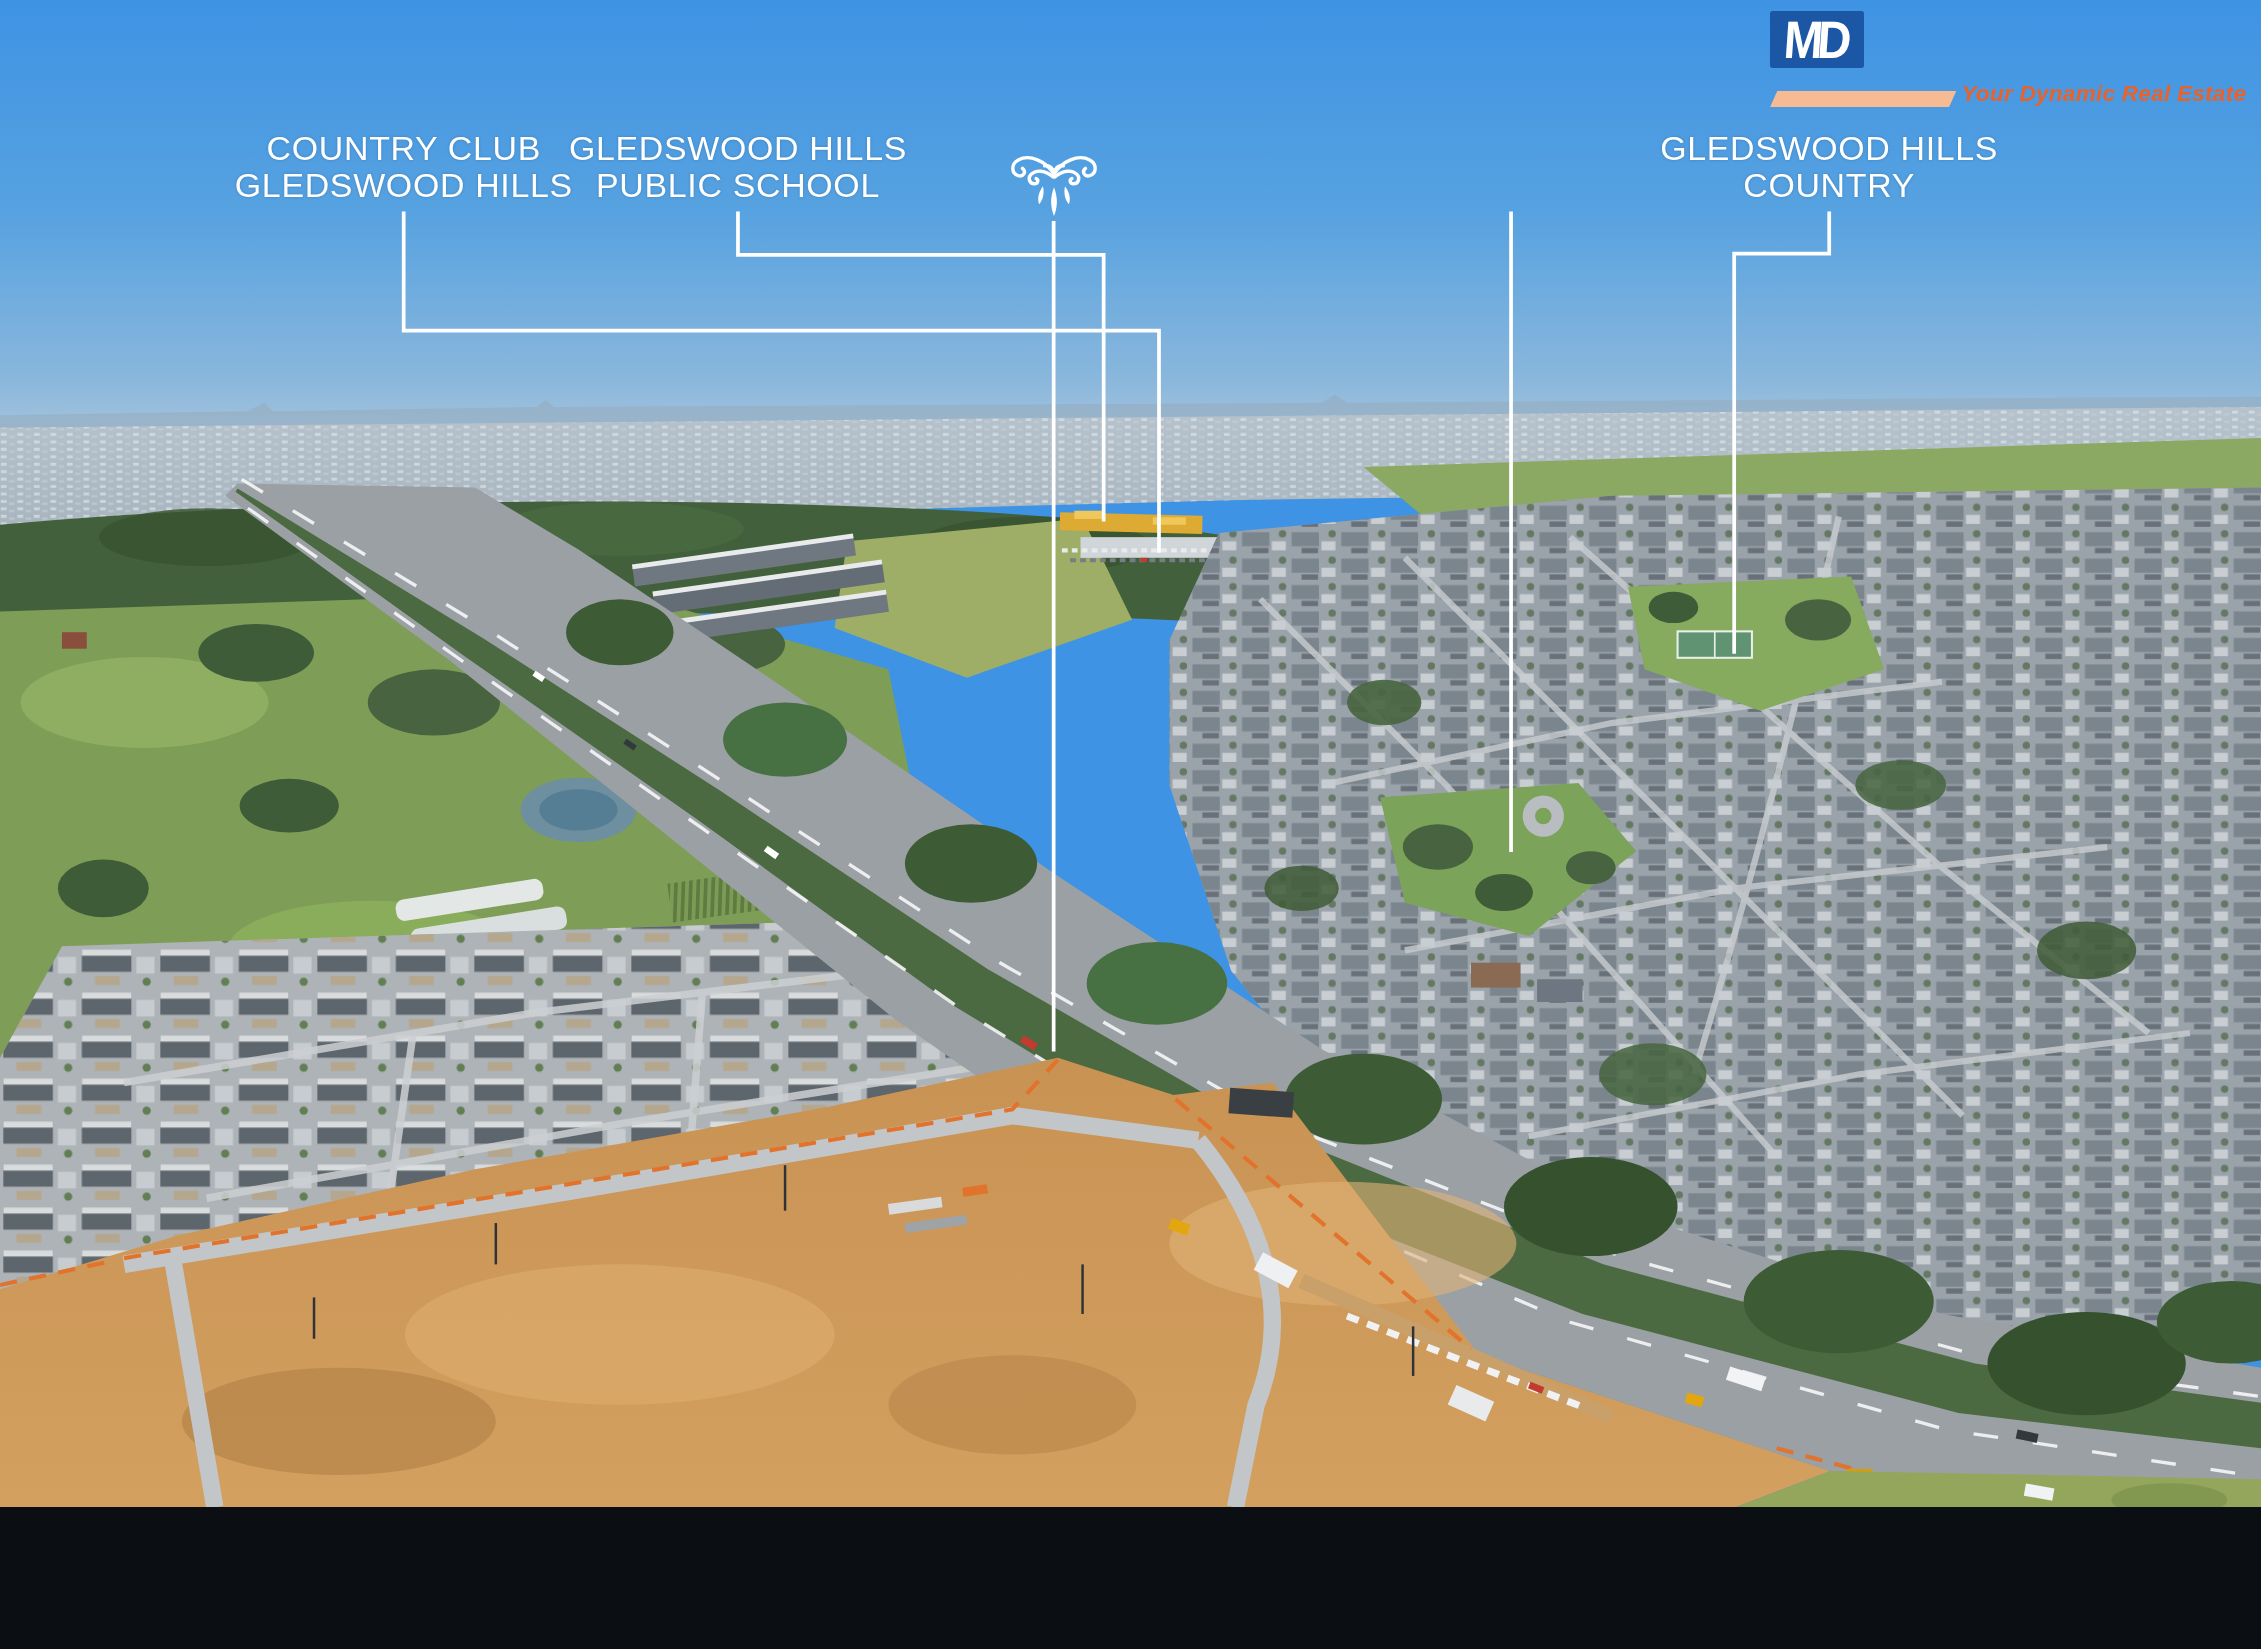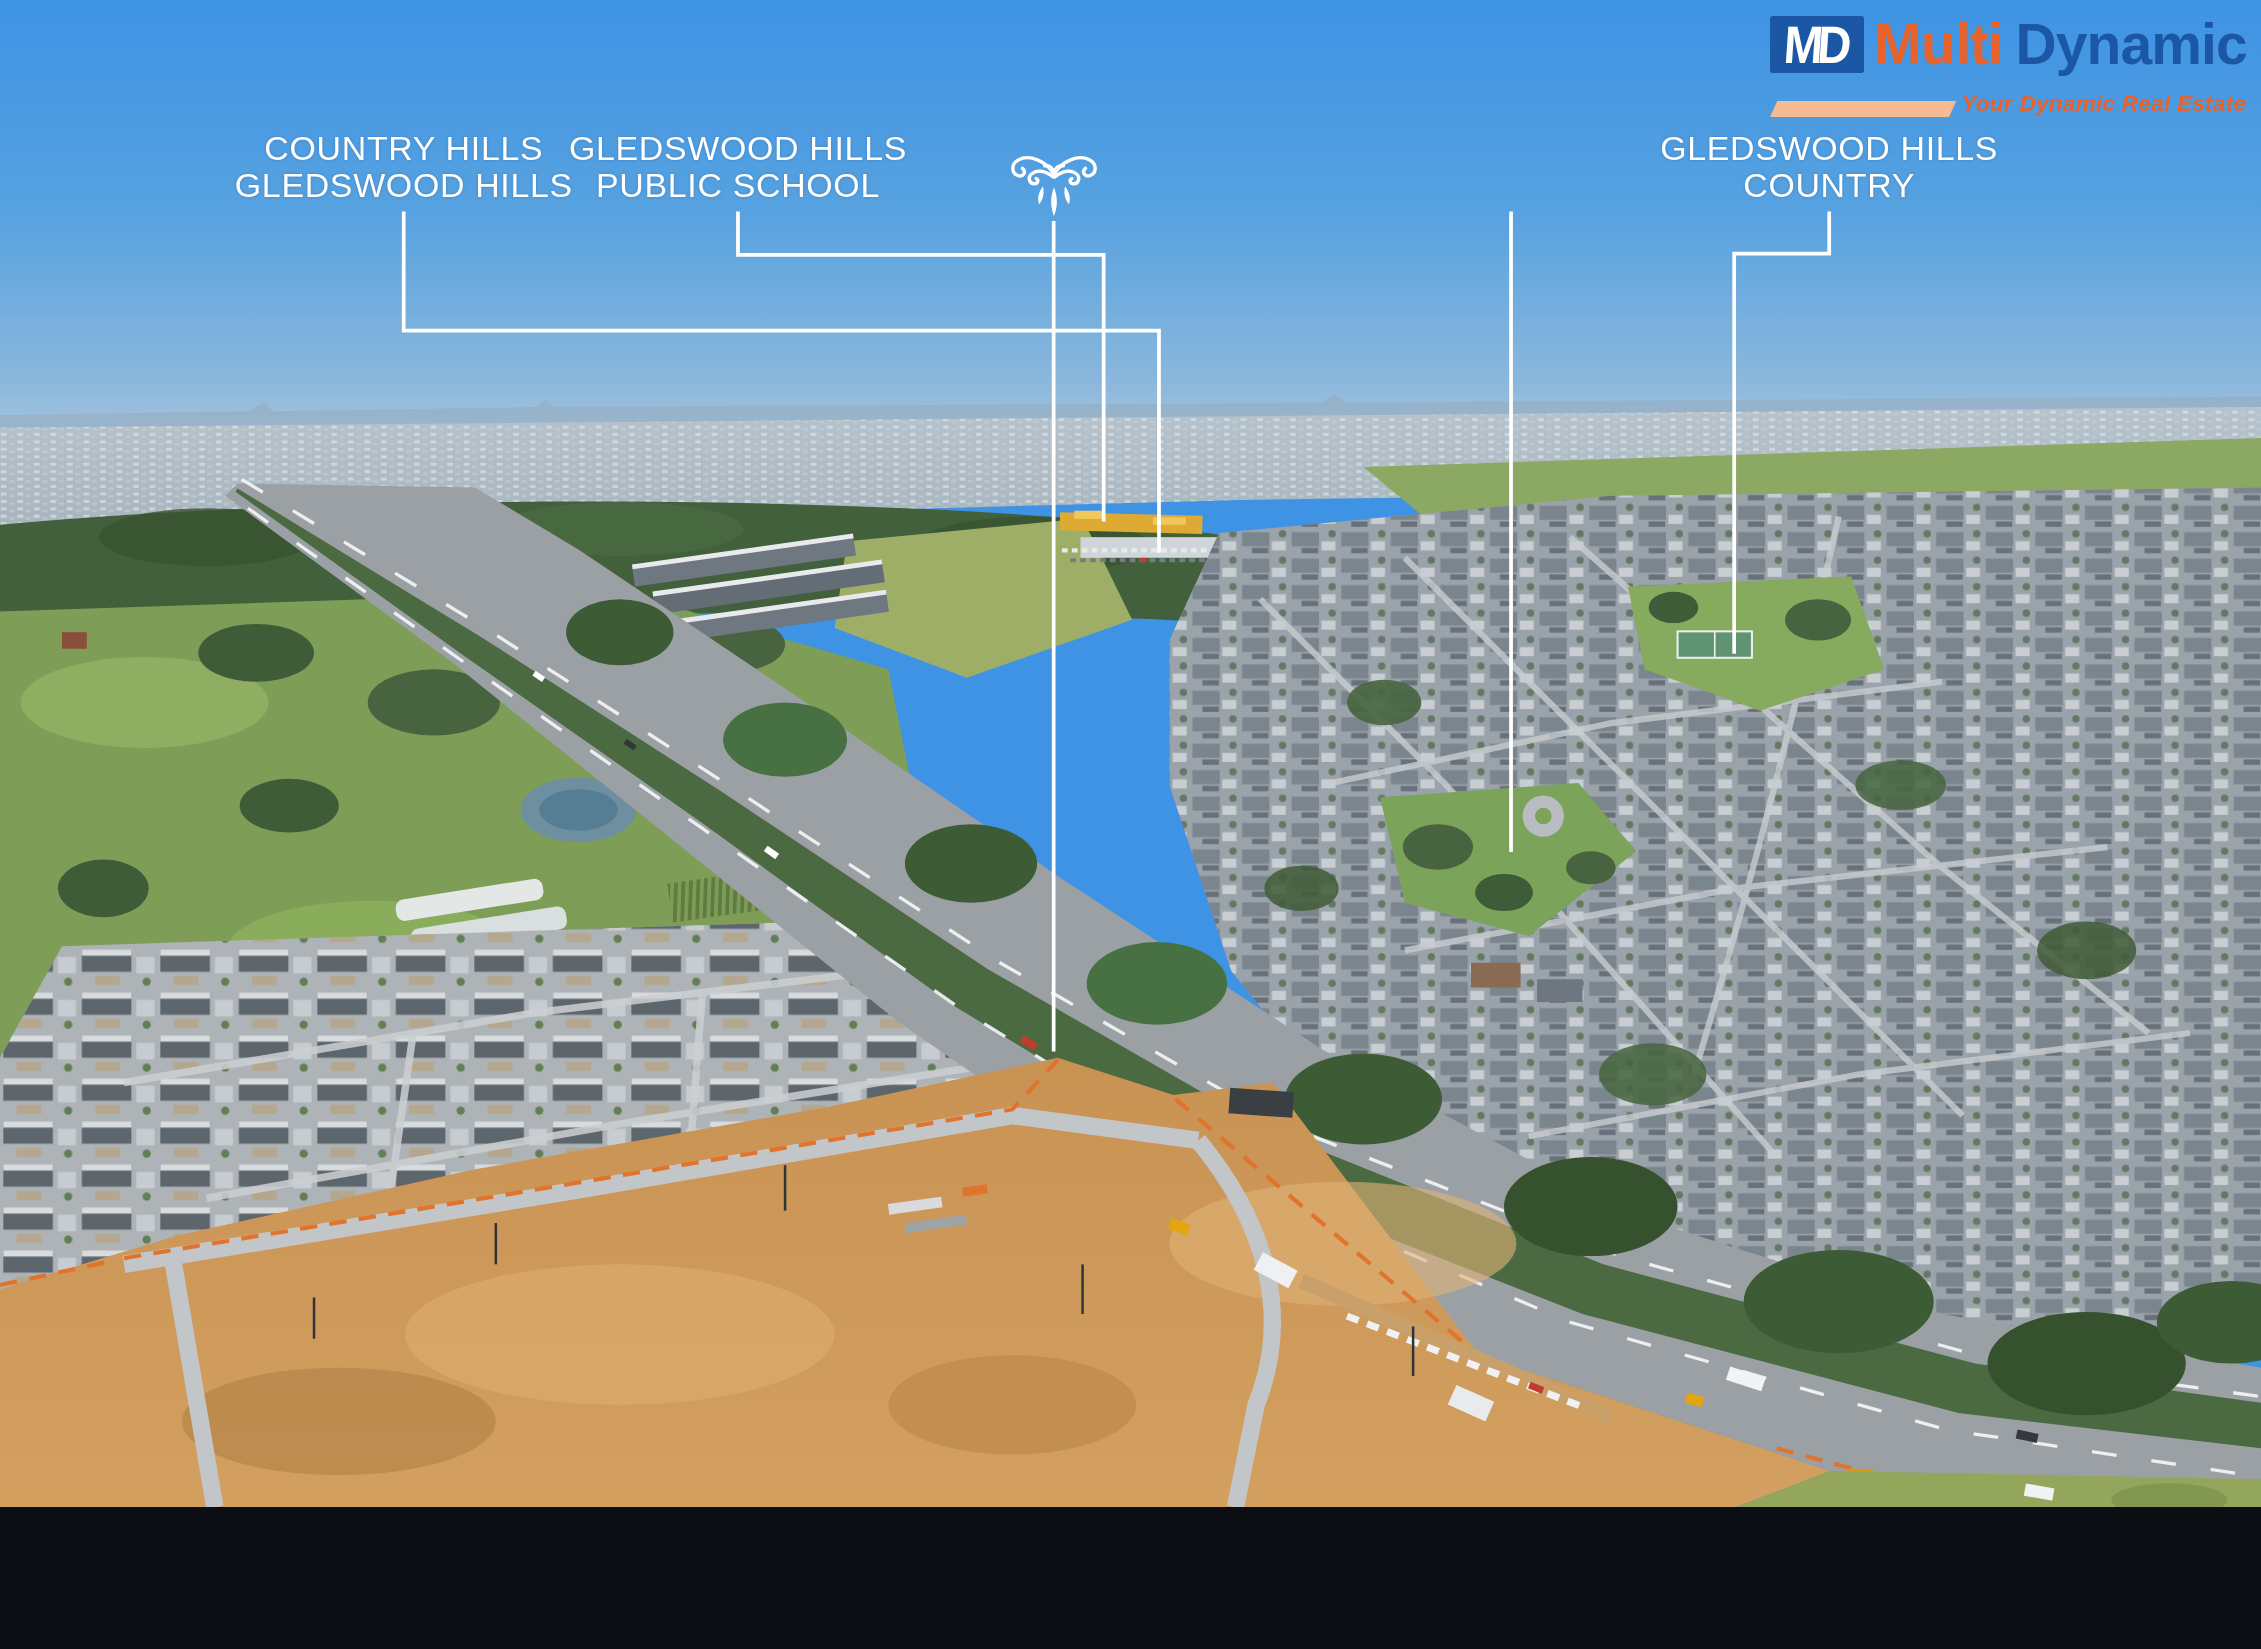--- a/index.html
+++ b/index.html
@@ -282,21 +282,21 @@
     <g fill="none" stroke-width="9" style="stroke:var(--callout-white,#fff)">
       <path d="M977,512 L977,800 L2805,800 L2805,1338"></path>
       <path d="M1786,512 L1786,617 L2671,617 L2671,1262"></path>
       <path d="M2550,535 L2550,2545"></path>
       <path d="M3657,512 L3657,2062"></path>
       <path d="M4427,512 L4427,614 L4197,614 L4197,1582"></path>
     </g>
   </svg>
 
   <div class="label" style="left:17.86vw;top:5.76vw">
-    <div>COUNTRY HILLS</div>
+    <div>COUNTRY CLUB</div>
     <div>GLEDSWOOD HILLS</div>
   </div>
 
   <div class="label" style="left:32.64vw;top:5.76vw">
     <div>GLEDSWOOD HILLS</div>
     <div>PUBLIC SCHOOL</div>
   </div>
 
   <svg class="flourish" style="left:46.6vw;top:6.55vw;width:4.9vw;height:3.2vw" viewBox="0 0 260 170" aria-hidden="true">
     <g stroke="#fff" stroke-width="8" fill="none" stroke-linecap="round">
@@ -318,23 +318,20 @@
   <div class="label" style="left:80.9vw;top:5.76vw">
     <div>GLEDSWOOD HILLS</div>
     <div>COUNTRY</div>
   </div>
 
   <div class="logo">
     <div class="logo-row">
       <div class="md-box">
         <span>MD</span>
       </div>
-      <div class="brand-name">
-        <span class="multi">Multi</span><span class="dynamic">Dynamic</span>
-      </div>
     </div>
     <div class="logo-row2">
       <div class="tag-bar"></div>
       <div class="tagline">Your Dynamic Real Estate</div>
     </div>
   </div>
 
 </div>
 
 

